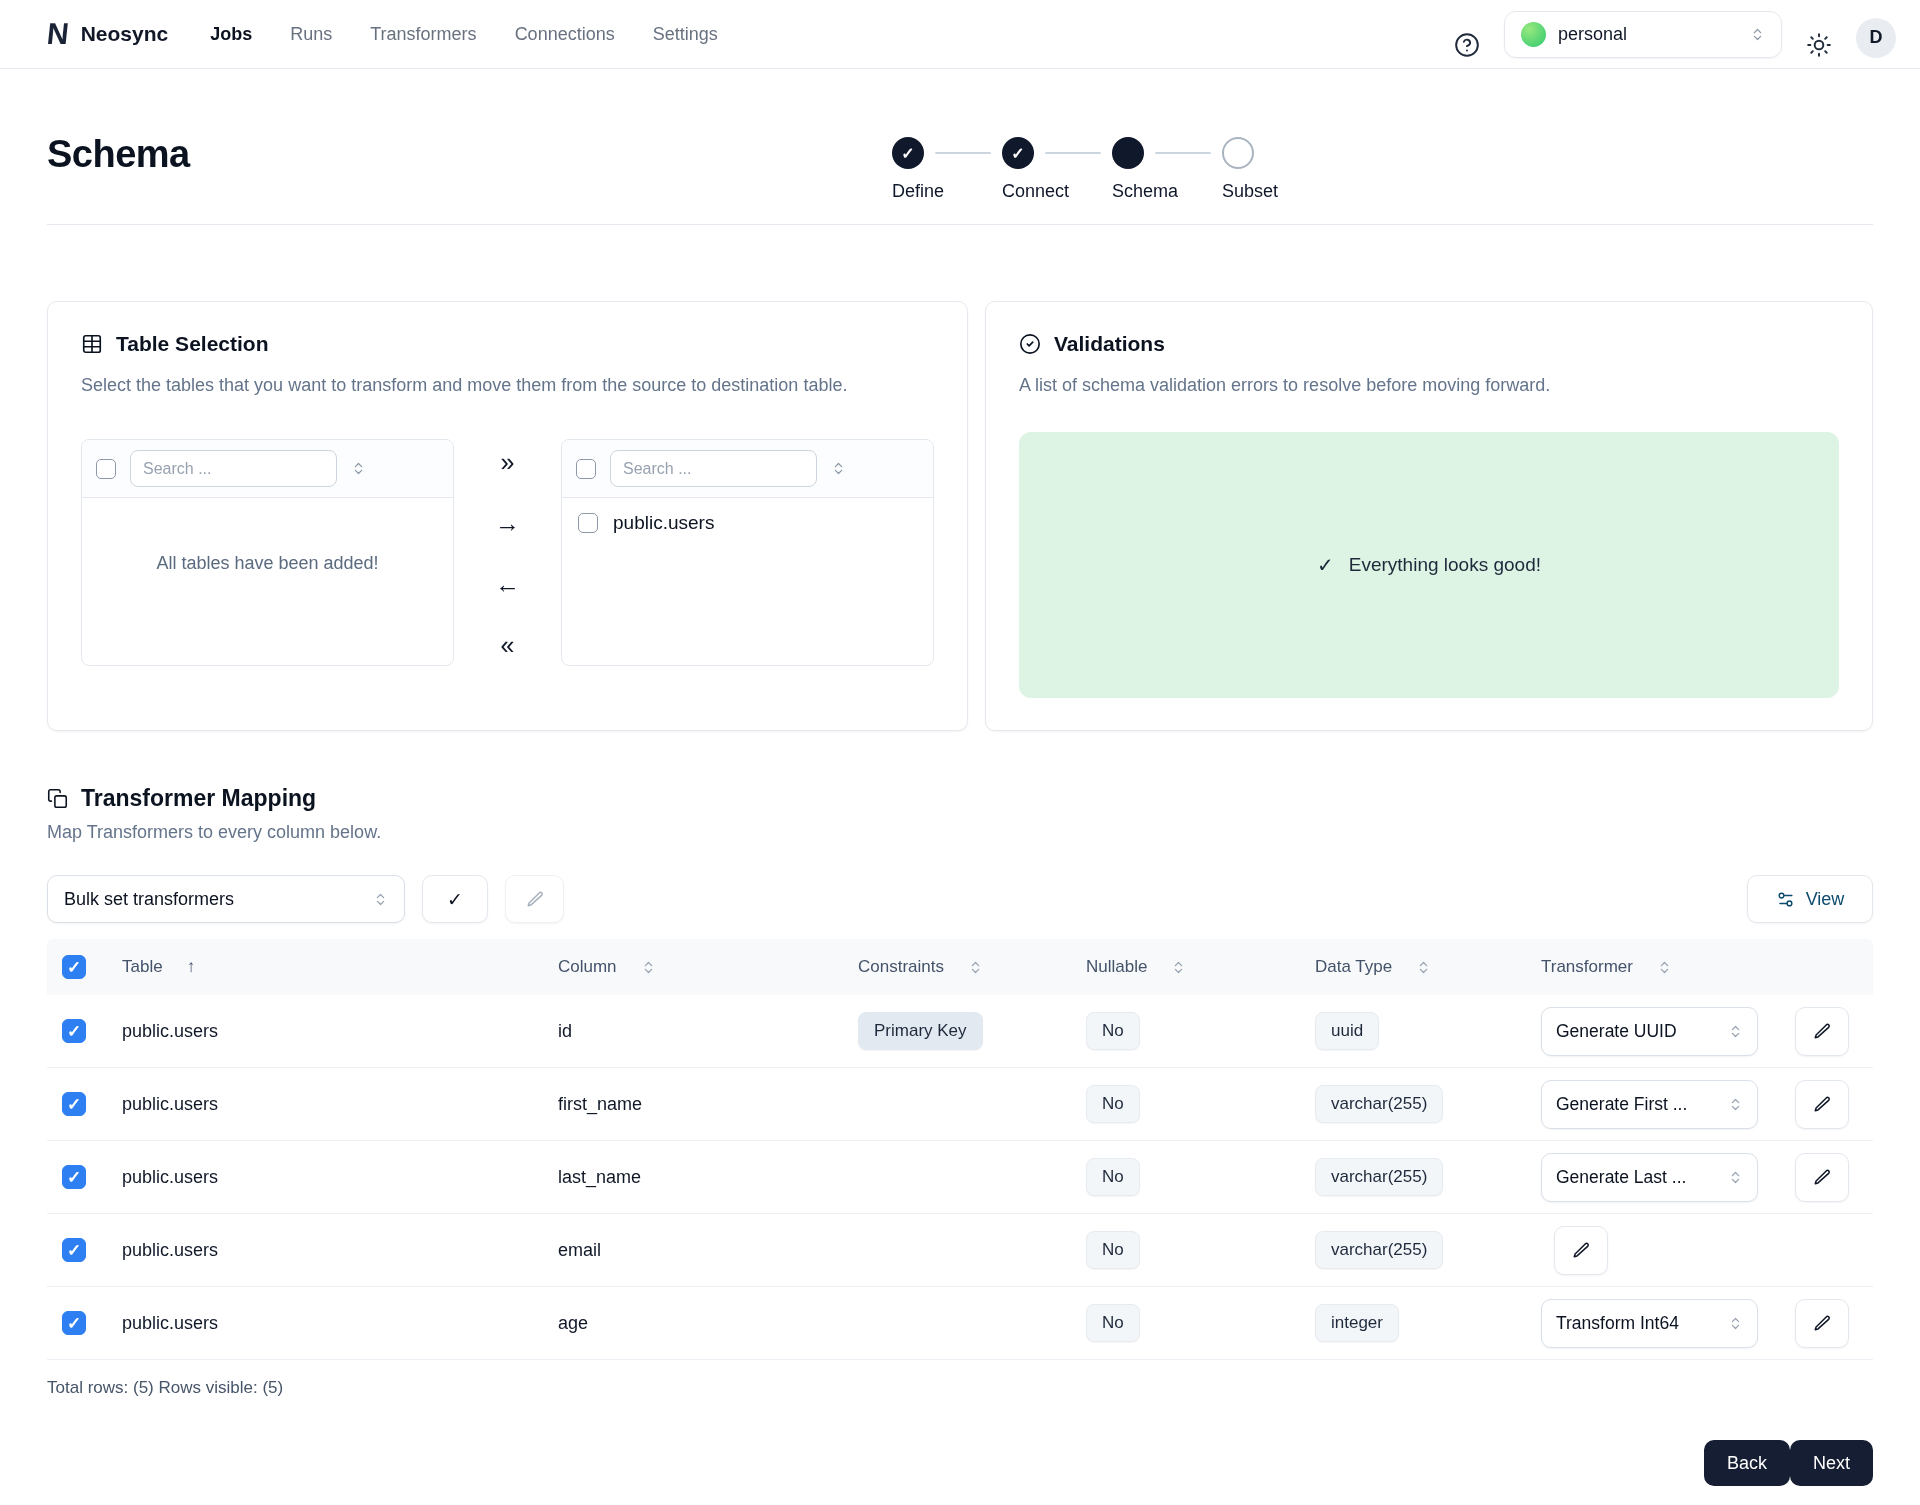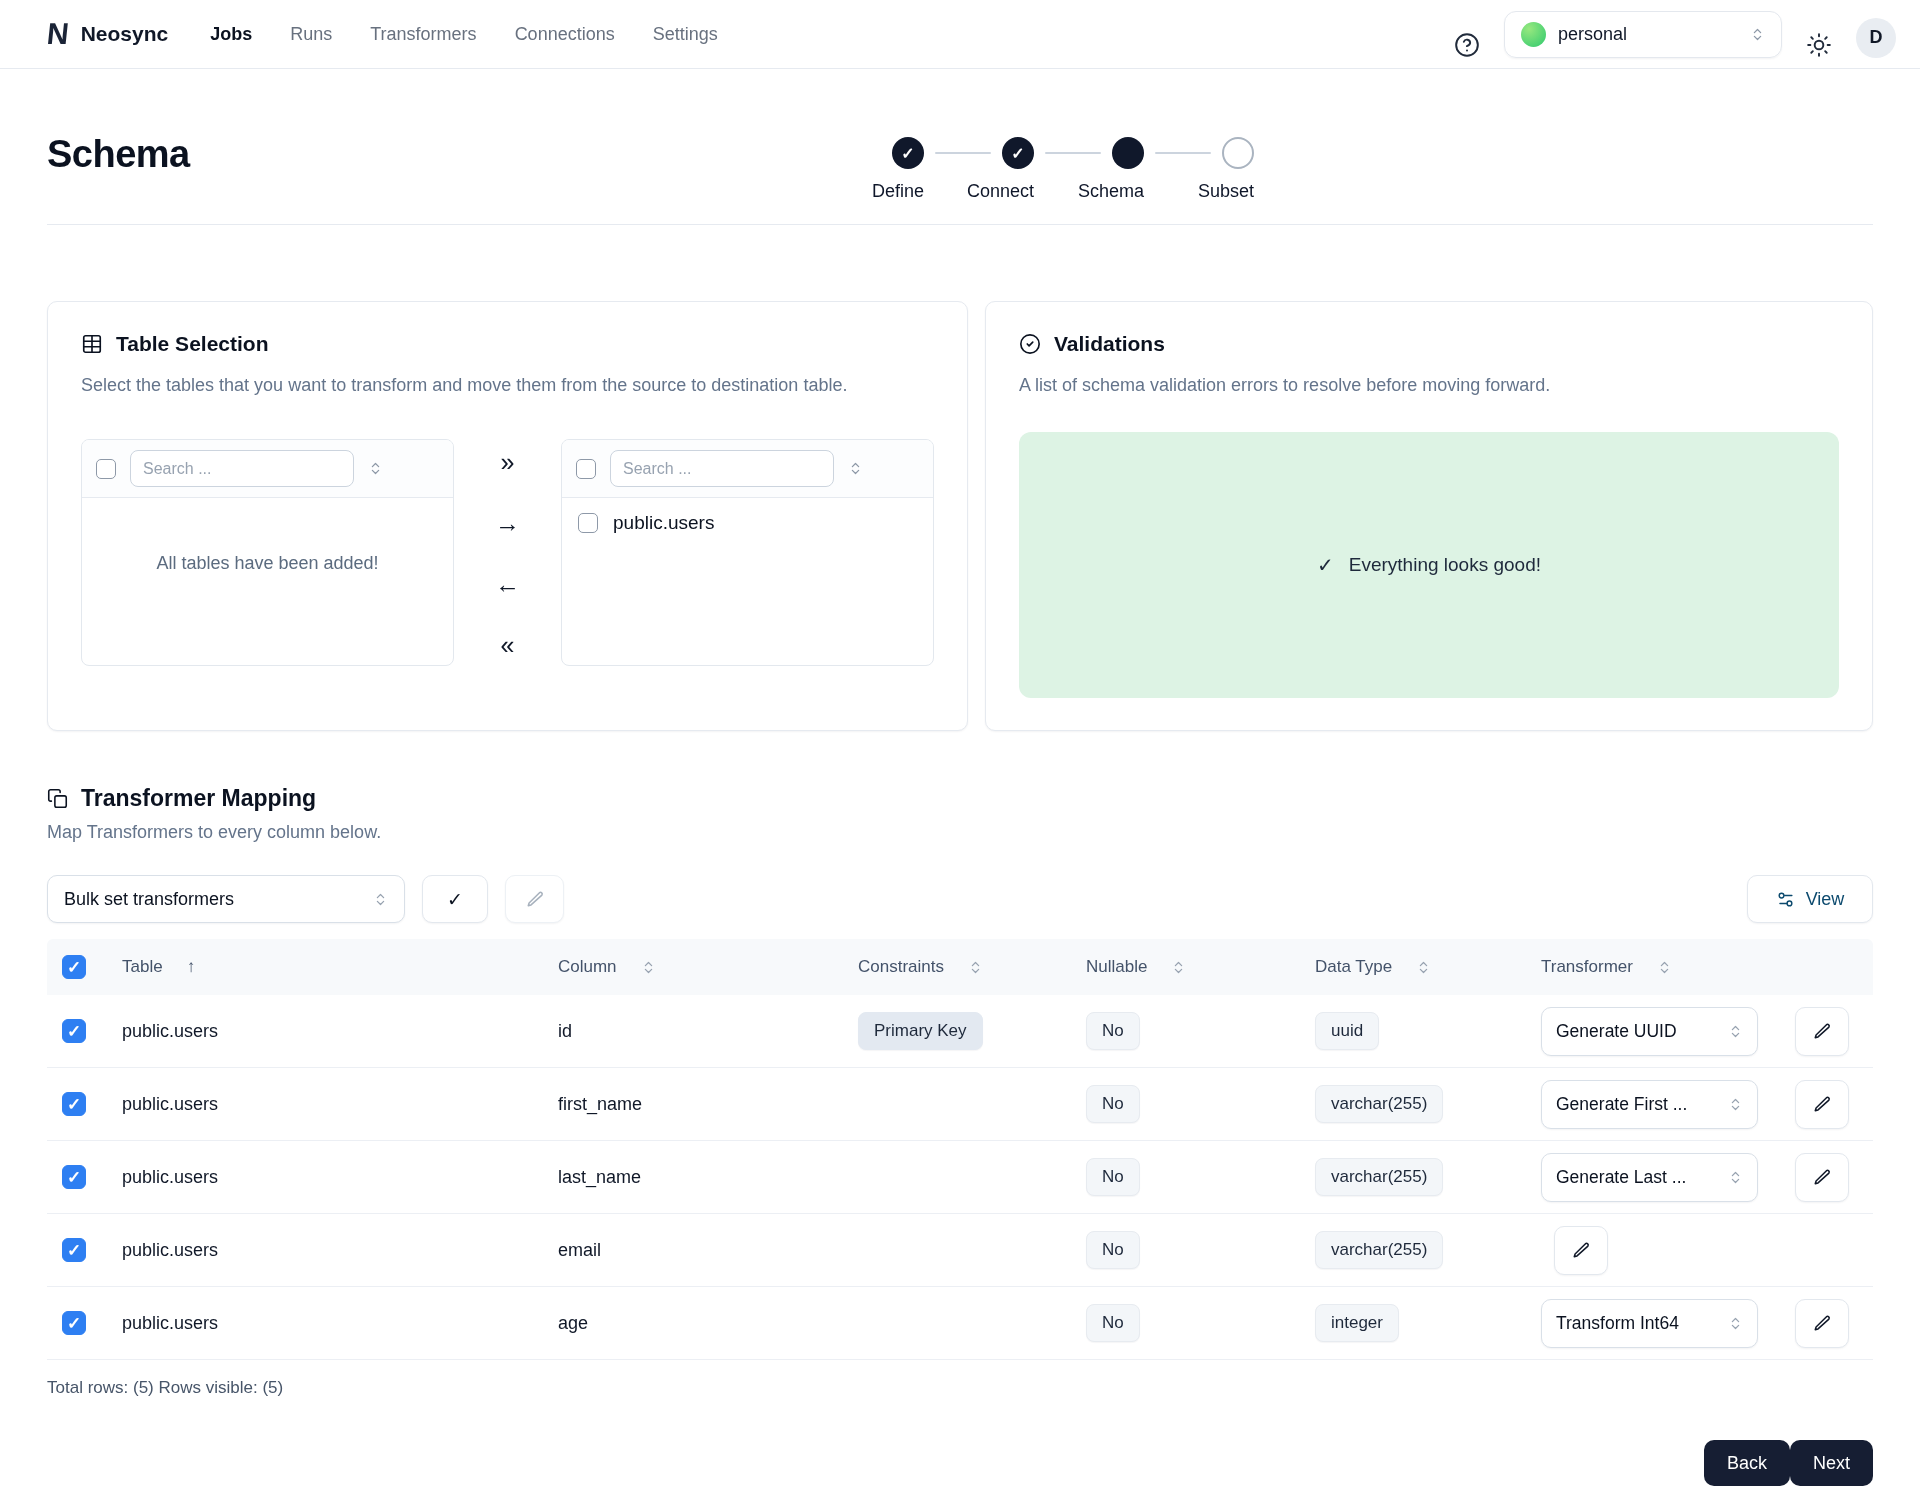--- a/index.html
+++ b/index.html
@@ -20,41 +20,41 @@
   .account-pill { display:flex; align-items:center; gap:12px; width:278px; height:47px; border:1px solid #e4e8ee; border-radius:12px; padding:0 16px; box-shadow:0 1px 2px rgba(16,24,40,.05); cursor:pointer; }
   .account-dot { width:25px; height:25px; border-radius:50%; background:radial-gradient(circle at 32% 28%, #97e87f, #2fc96e); }
   .account-label { font-size:18px; font-weight:500; color:#101828; flex:1; }
   .avatar { width:40px; height:40px; border-radius:50%; background:#e9edf2; display:flex; align-items:center; justify-content:center; font-size:18px; font-weight:bold; color:#111827; cursor:pointer; }
 
   
   .content { padding:0 47px; position:relative; }
   .page-header { position:relative; height:155px; }
   .page-title { position:absolute; left:0; top:64px; font-size:38px; font-weight:bold; letter-spacing:-.5px; color:#0b1220; }
   .stepper { position:absolute; left:845px; top:68px; display:flex; align-items:flex-start; }
-  .step { display:flex; flex-direction:column; align-items:flex-end; width:32px; position:relative; }
+  .step { display:flex; flex-direction:column; align-items:flex-start; width:32px; position:relative; }
   .step-circle { width:32px; height:32px; border-radius:50%; display:flex; align-items:center; justify-content:center; }
   .step-circle.complete, .step-circle.current { background:#10182b; }
   .step-circle.complete::after { content:"✓"; color:#fff; font-size:16px; font-weight:bold; }
   .step-circle.upcoming { background:#fff; border:2px solid #aab4c0; }
   .step-label { margin-top:12px; font-size:18px; color:#0f172a; white-space:nowrap; }
   .step-line { width:56px; height:2px; border-radius:2px; background:#ccd4de; margin:15px 11px 0 11px; }
   .header-rule { border:none; border-top:1px solid #e6eaf0; margin-top:0; }
 
   
   .cards-row { display:flex; gap:17px; margin-top:76px; }
   .card { flex:1; border:1px solid #e6eaf0; border-radius:10px; min-height:430px; padding:30px 33px; box-shadow:0 1px 2px rgba(16,24,40,.05); background:#fff; }
   .card-title-row { display:flex; align-items:center; gap:13px; }
   .card-title { font-size:21px; font-weight:bold; color:#0b1220; }
   .card-desc { margin-top:16px; font-size:18px; line-height:27px; color:#64748b; max-width:830px; }
 
   
   .duallist { display:flex; margin-top:40px; }
   .listbox { width:373px; border:1px solid #e3e8ee; border-radius:8px; height:227px; background:#fff; overflow:hidden; }
   .listbox-head { height:58px; display:flex; align-items:center; gap:14px; padding:0 14px; border-bottom:1px solid #e6eaf0; background:#fcfdfe; }
-  .search-input { width:224px; height:37px; border:1px solid #ccd4de; border-radius:8px; padding:0 12px; font-size:16px; font-family:"Liberation Sans",sans-serif; color:#0b1220; outline:none; }
+  .search-input { width:207px; height:37px; border:1px solid #ccd4de; border-radius:8px; padding:0 12px; font-size:16px; font-family:"Liberation Sans",sans-serif; color:#0b1220; outline:none; }
   .search-input::placeholder { color:#97a2b0; }
   .checkbox { width:20px; height:20px; border:1.5px solid #8e99a8; border-radius:5px; background:#fff; flex:0 0 auto; cursor:pointer; position:relative; }
   .checkbox.checked { background:#2e7ff2; border-color:#2e7ff2; }
   .checkbox.checked::after { content:"✓"; position:absolute; inset:0; display:flex; align-items:center; justify-content:center; color:#fff; font-size:14px; font-weight:bold; }
   .cb-lg { width:24px; height:24px; border-radius:6px; }
   .cb-lg.checked::after { font-size:17px; }
   .empty-msg { padding-top:55px; text-align:center; font-size:18px; color:#5b6b7f; }
   .list-item { display:flex; align-items:center; gap:15px; padding:14px 16px; }
   .list-item-label { font-size:19px; font-weight:500; color:#0b1220; }
   .transfer-col { width:107px; display:flex; flex-direction:column; align-items:center; padding-top:6px; }

